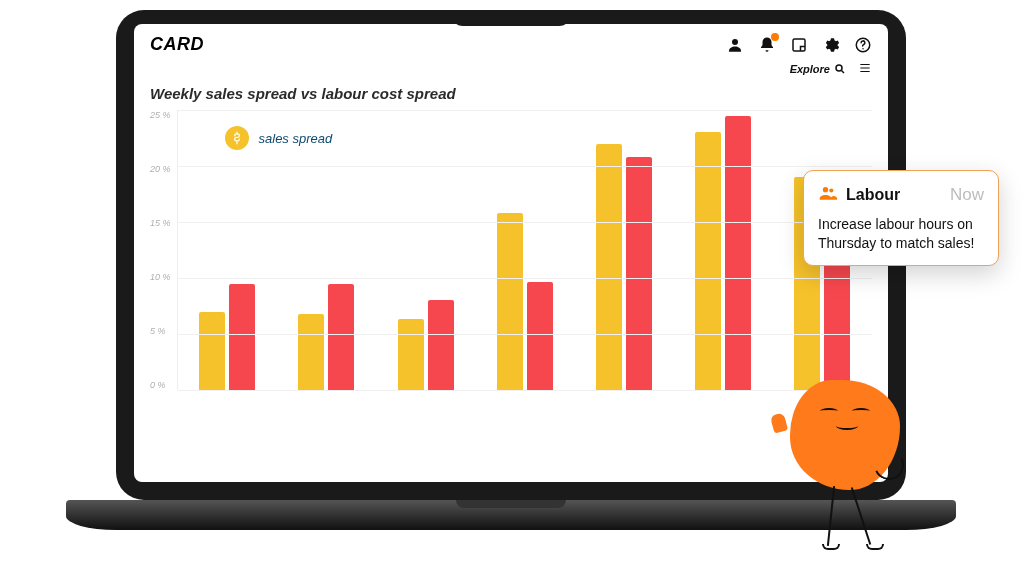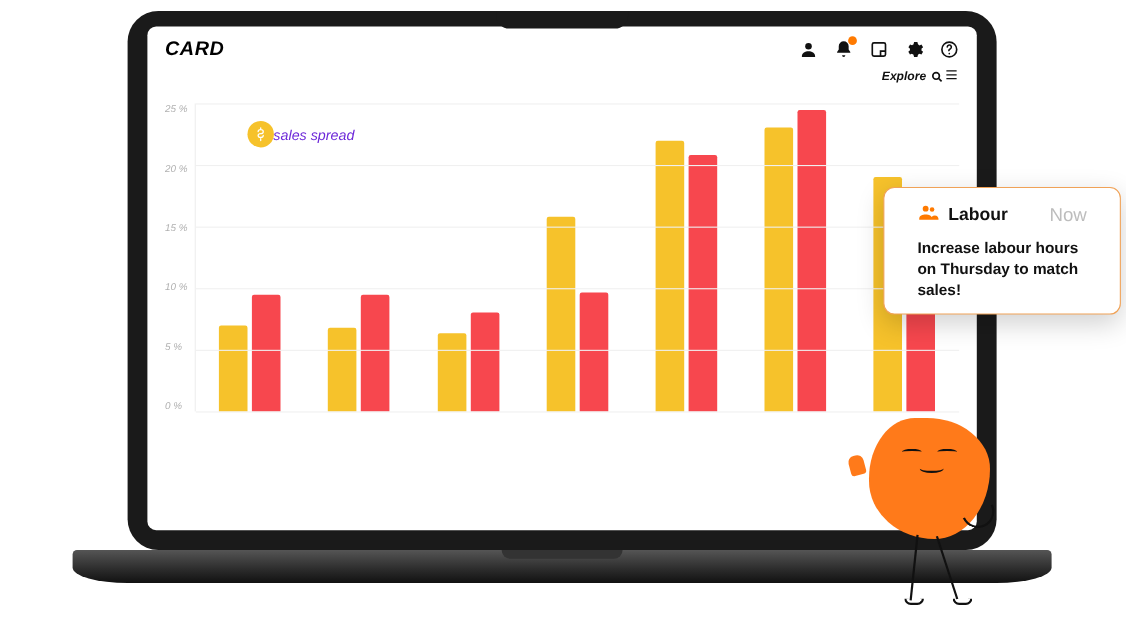--- a/index.html
+++ b/index.html
@@ -78,21 +78,21 @@
   .hicon { position: relative; width:18px; height:18px; display:flex; align-items:center; justify-content:center; cursor:pointer;}
   .hicon svg { width:18px; height:18px; }
   .badge {
     position:absolute; top:-3px; right:-3px;
     width:8px; height:8px; border-radius:50%;
     background:#ff7a00;
   }
 
   .subheader {
     display:flex; justify-content:flex-end; align-items:center;
-    padding: 0 16px 4px 16px;
+    gap:12px; padding: 0 16px 4px 16px;
     font-size:11px; color:#111;
   }
   .explore { display:flex; align-items:center; gap:4px; cursor:pointer; font-weight:600;}
   .hamburger { cursor:pointer; }
 
   
   .card {
     margin: 4px 16px 16px 16px;
     background:#fff;
     flex:1;
@@ -142,47 +142,47 @@
   .x-labels span { flex:1; text-align:center; font-size:10px; color:#b0b0b0; padding-top:6px;}
 
   
   .legend {
     position:absolute;
     left:45px; top:10px;
     background:#fff;
     display:flex; flex-direction:column; gap:10px;
     padding:6px 2px;
   }
-  .legend-item { display:flex; align-items:center; font-size:13px; color:#6d28d9;}
+  .legend-item { display:flex; align-items:center; gap:10px; font-size:13px; color:#0c4a6e;}
   .legend-icon {
     width:24px; height:24px; border-radius:50%;
     display:flex; align-items:center; justify-content:center; color:#fff;
   }
   .legend-icon.sales { background:#f6c22b; }
   .legend-icon.labour { background:#f7474e; }
   .legend-icon svg { width:14px; height:14px; fill:#fff; }
 
   
   .notif {
     position:absolute;
     left:803px; top:170px;
-    width:216px;
+    width:196px;
     background:#fff;
     border:1px solid #f0a257;
     border-radius:10px;
-    padding:12px 30px;
+    padding:12px 14px;
     box-shadow: 0 8px 24px rgba(0,0,0,.18);
     z-index:20;
   }
   .notif-head { display:flex; align-items:center; justify-content:space-between; margin-bottom:8px;}
   .notif-head-left { display:flex; align-items:center; gap:8px; }
   .notif-icon { color:#ff7a00; }
   .notif-title { font-weight:800; font-size:16px; color:#111;}
   .notif-time { font-size:17px; color:#bdbdbd; }
-  .notif-body { font-size:14px; line-height:1.35; color:#111; font-weight:700;}
+  .notif-body { font-size:14px; line-height:1.35; color:#111; font-weight:400;}
 
   
   .mascot {
     position:absolute;
     left:790px; top:380px;
     z-index:15;
   }
   .mascot .blob {
     width:110px; height:110px;
     background:#ff7a1a;
@@ -277,20 +277,21 @@
             </svg>
         </span>
         <span class="hamburger">
           <svg width="14" height="14" viewBox="0 0 24 24" stroke="#111" stroke-width="2">
               <path d="M4 6h16M4 12h16M4 18h16"></path>
             </svg>
         </span>
       </div>
 
       <div class="card">
+        <div class="card-title">Weekly sales spread vs labour cost spread</div>
 
         <div class="chart-wrap">
           <div class="y-axis" id="y-axis">
               <span>25 %</span>
               <span>20 %</span>
               <span>15 %</span>
               <span>10 %</span>
               <span>5 %</span>
               <span>0 %</span>
             </div>

